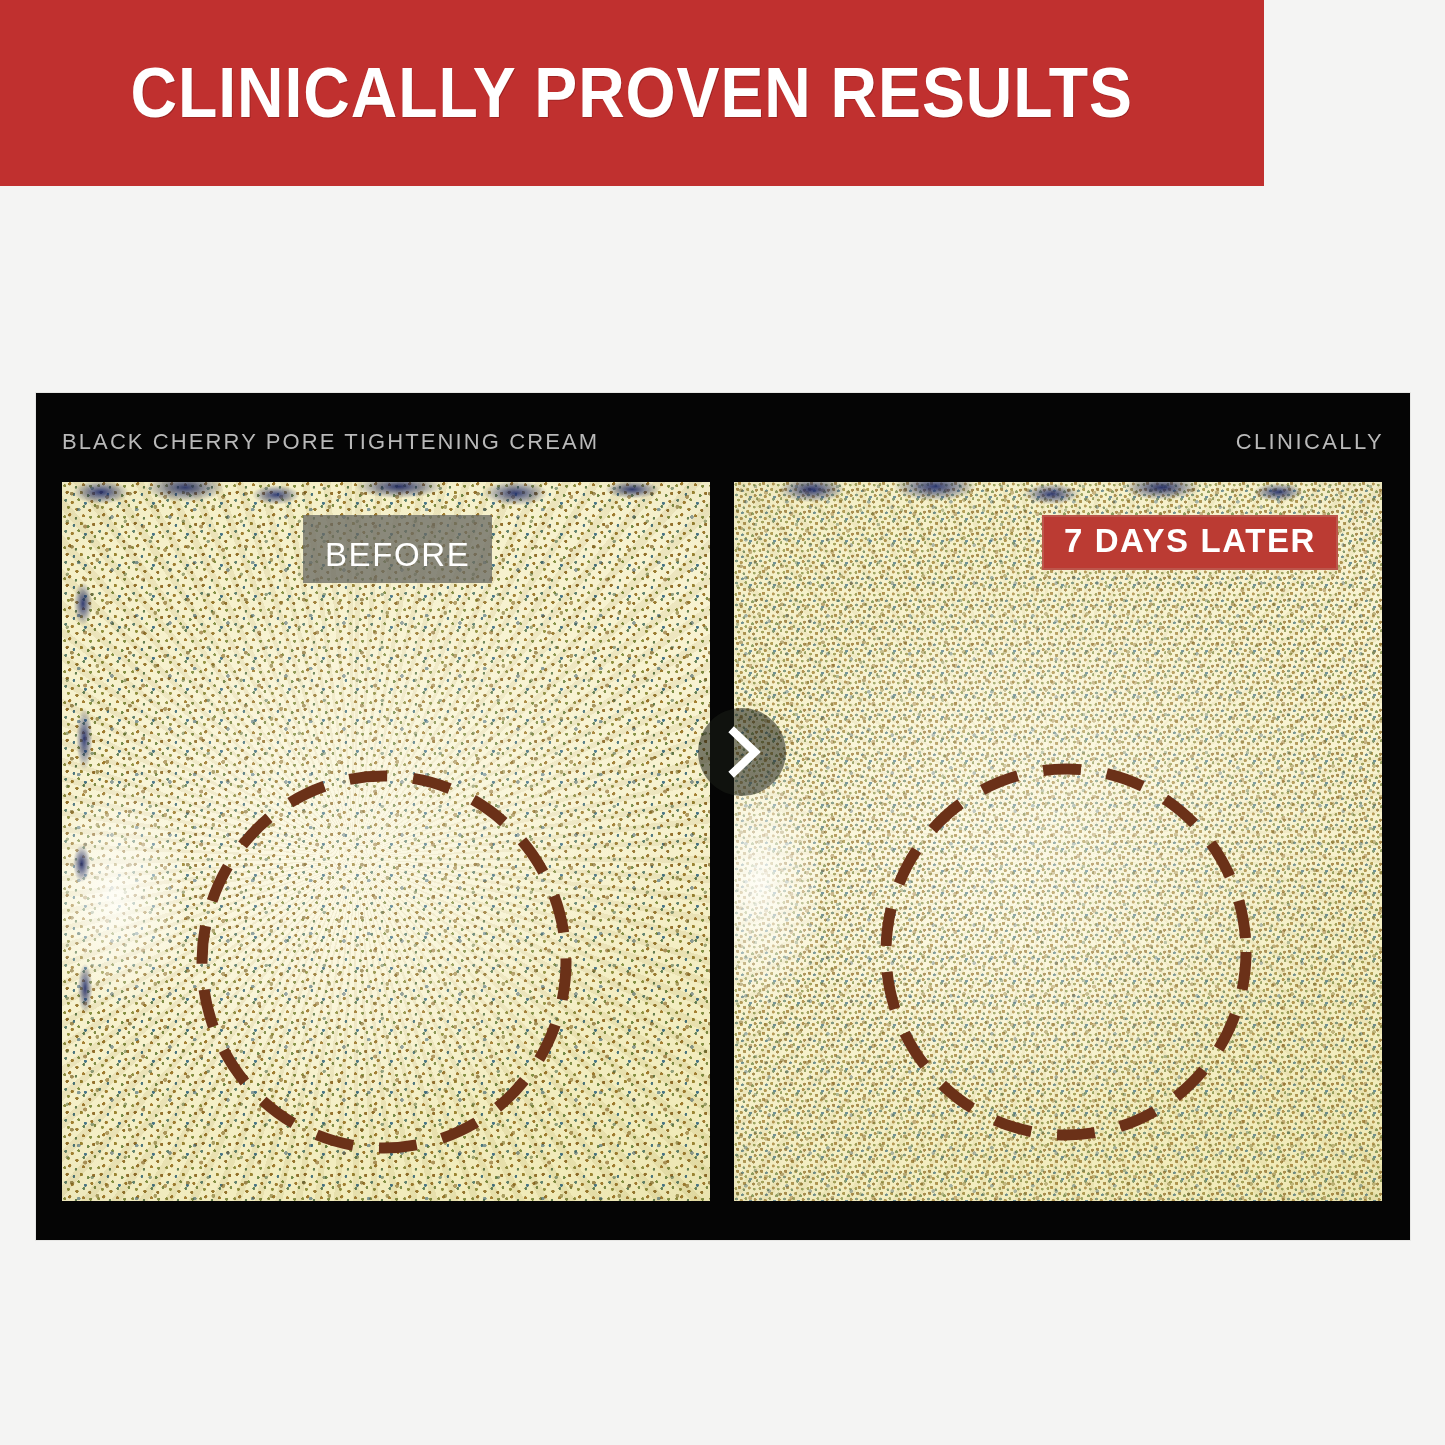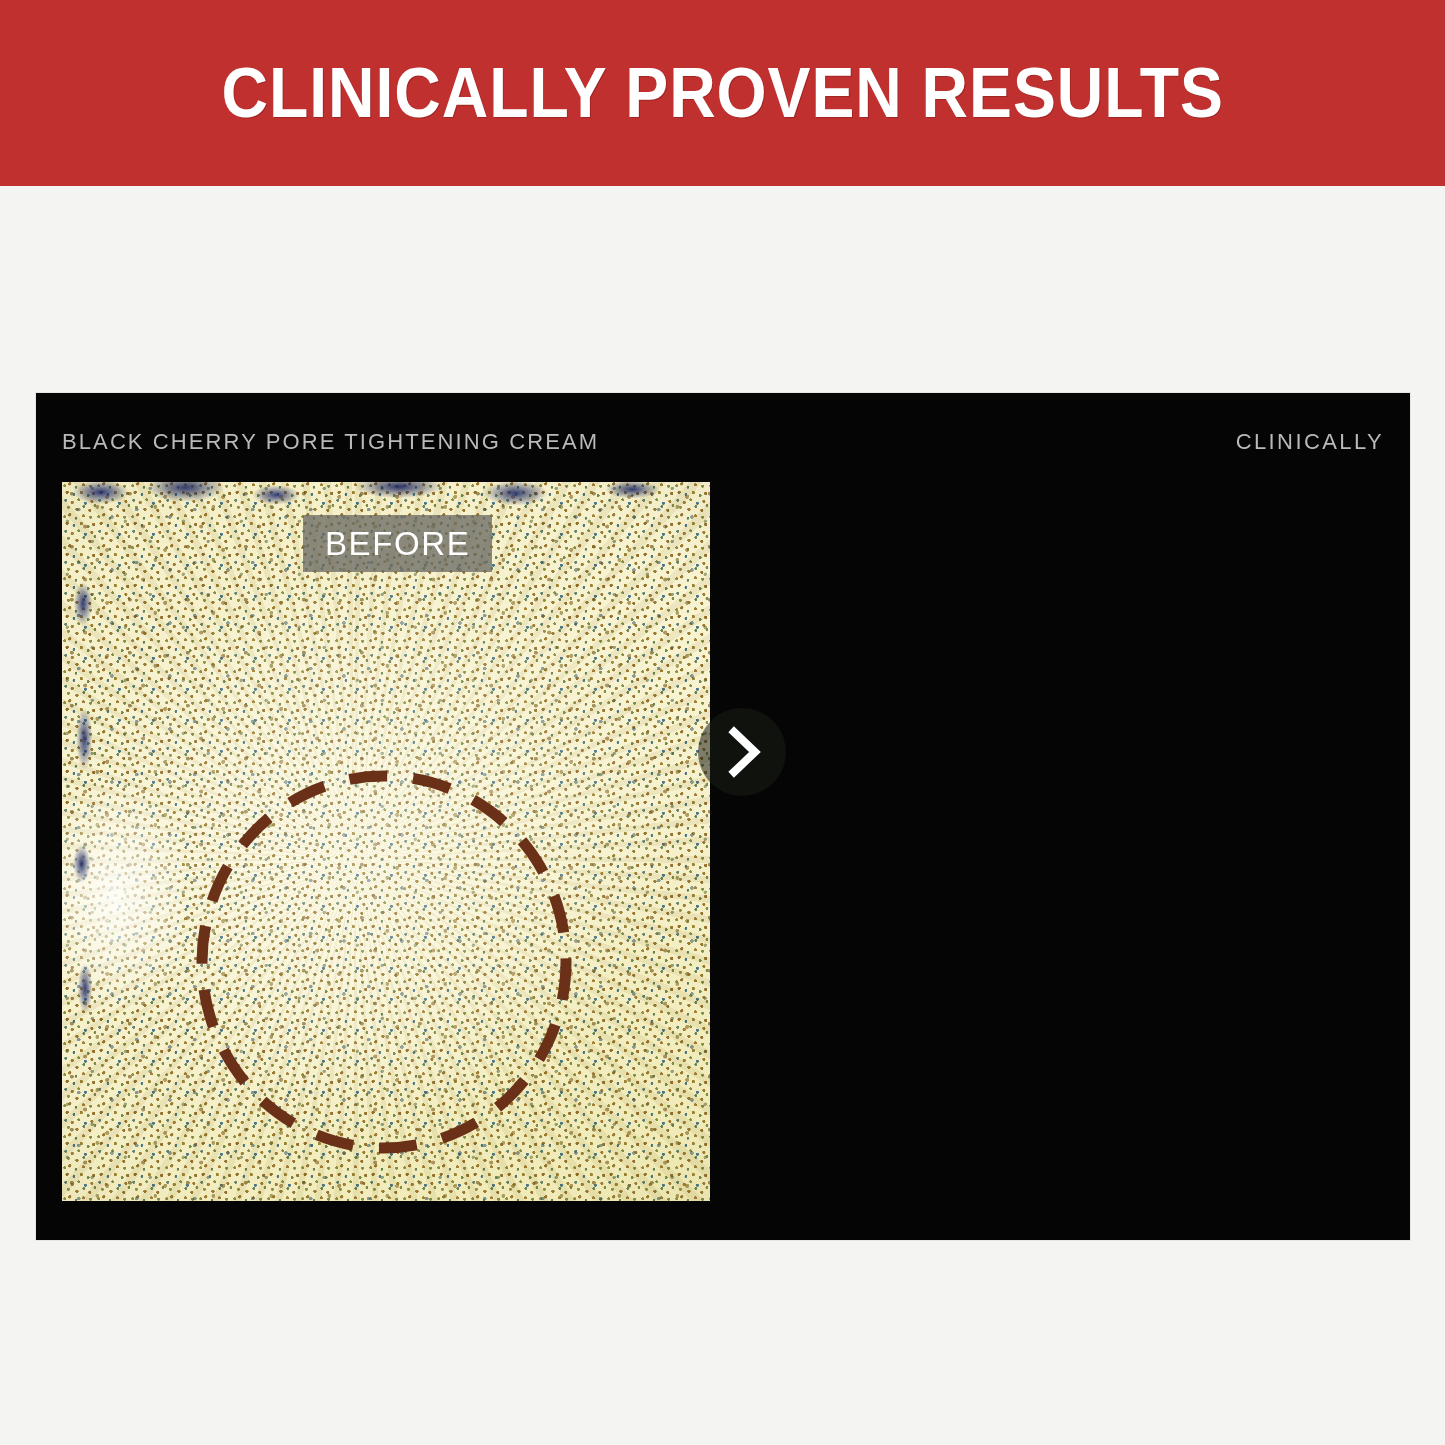--- a/index.html
+++ b/index.html
@@ -6,21 +6,21 @@
   body{
     width:1445px;height:1445px;
     background:#f4f4f3;
     font-family:"Liberation Sans", sans-serif;
     overflow:hidden;
     position:relative;
   }
 
   
   .banner{
-    position:absolute;left:0;top:0;width:1445px;height:186px;
+    position:absolute;left:0;top:0;width:1264px;height:186px;
     background:#c0302f;
     display:flex;align-items:center;justify-content:center;
   }
   .banner-title{
     color:#ffffff;
     font-family:"Liberation Sans", sans-serif;
     font-weight:bold;
     font-size:70px;
     letter-spacing:1px;
     transform:scaleX(0.92);
@@ -177,21 +177,21 @@
       radial-gradient(ellipse 120% 90% at 50% 50%, rgba(0,0,0,0) 58%, rgba(120,105,45,0.18) 100%);
   }
 
   
   .circle-wrap{position:absolute;inset:0;pointer-events:none;}
   .circle-wrap svg{width:100%;height:100%;display:block;}
 
   
   .label{
     position:absolute;top:33px;
-    padding:12px 22px 10px;
+    padding:23px 22px 10px;
     font-size:33px;
     letter-spacing:1.6px;
     color:#ffffff;
     white-space:nowrap;
     line-height:1.05;
   }
   .label.before{
     left:241px;
     background:rgba(108,108,100,0.78);
     font-weight:400;
@@ -242,20 +242,37 @@
 
       <div class="circle-wrap">
         <svg viewBox="0 0 648 719" preserveAspectRatio="none">
           <ellipse cx="322" cy="480" rx="182" ry="186" fill="none" stroke="#6b3118" stroke-width="11" stroke-dasharray="38 26" stroke-linecap="butt"></ellipse>
         </svg>
       </div>
 
       <div class="label before">BEFORE</div>
     </div>
 
+    <div class="pane after">
+      <div class="skin"></div>
+      <div class="pores fine"></div>
+      <div class="pores2 fine"></div>
+      <div class="swirl fine"></div>
+      <div class="vignette"></div>
+      <div class="pale-blob r"></div>
+      <div class="navy-top right"></div>
+
+      <div class="circle-wrap">
+        <svg viewBox="0 0 648 719" preserveAspectRatio="none">
+          <ellipse cx="332" cy="470" rx="180" ry="183" fill="none" stroke="#6b3118" stroke-width="11" stroke-dasharray="38 26" stroke-linecap="butt"></ellipse>
+        </svg>
+      </div>
+
+      <div class="label after">7 DAYS LATER</div>
+    </div>
 
   </div>
 
   <div class="chevron-disc">
     <svg viewBox="0 0 40 52">
       <polyline points="10,6 31,26 10,46" fill="none" stroke="#ffffff" stroke-width="8" stroke-linecap="square" stroke-linejoin="miter"></polyline>
     </svg>
   </div>
 
 </div>

